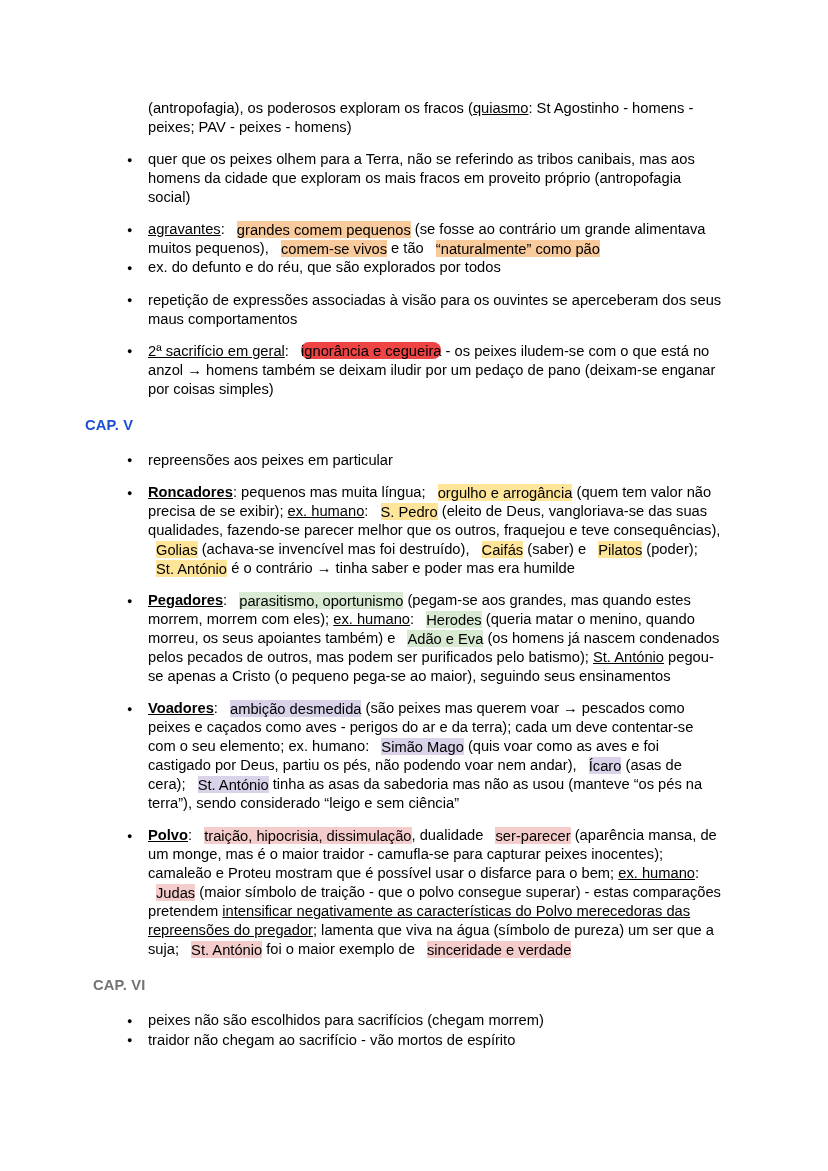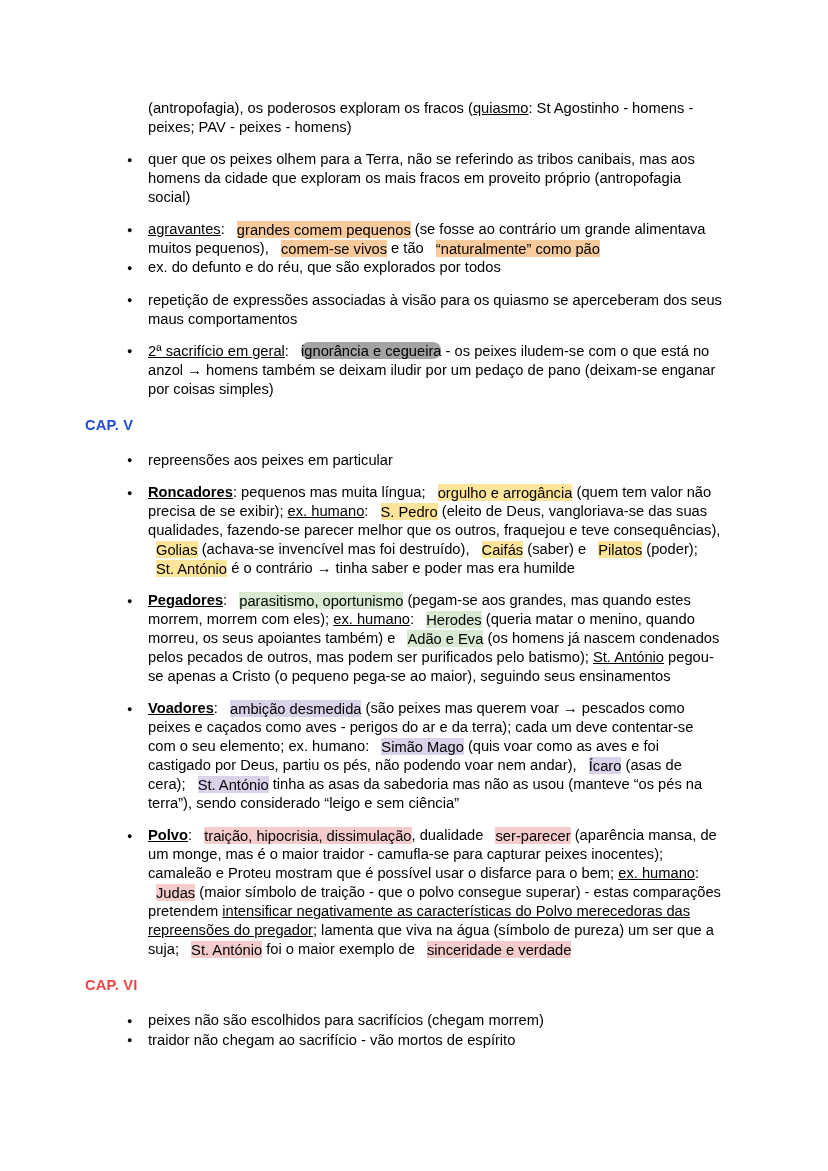--- a/index.html
+++ b/index.html
@@ -73,25 +73,25 @@
       <div class="block bullet">
         <span class="marker">●</span>
         <span class="text"><span class="u">agravantes</span><span>: </span><span class="hl" style="background-color: rgb(249, 203, 156);">grandes comem pequenos</span><span> (se fosse ao contrário um grande alimentava muitos pequenos), </span><span class="hl" style="background-color: rgb(249, 203, 156);">comem-se vivos</span><span> e tão </span><span class="hl" style="background-color: rgb(249, 203, 156);">“naturalmente” como pão</span></span>
       </div>
       <div class="block bullet tight">
         <span class="marker">●</span>
         <span class="text"><span>ex. do defunto e do réu, que são explorados por todos</span></span>
       </div>
       <div class="block bullet">
         <span class="marker">●</span>
-        <span class="text"><span>repetição de expressões associadas à visão para os quiasmo se aperceberam dos seus maus comportamentos</span></span>
+        <span class="text"><span>repetição de expressões associadas à visão para os ouvintes se aperceberam dos seus maus comportamentos</span></span>
       </div>
       <div class="block bullet">
         <span class="marker">●</span>
-        <span class="text"><span class="u">2ª sacrifício em geral</span><span>: </span><span class="hl" style="background-color: #a3a3a3; border-radius: 8px;">ignorância e cegueira</span><span> - os peixes iludem-se com o que está no anzol → homens também se deixam iludir por um pedaço de pano (deixam-se enganar por coisas simples)</span></span>
+        <span class="text"><span class="u">2ª sacrifício em geral</span><span>: </span><span class="hl" style="background-color: #ef4444; border-radius: 8px;">ignorância e cegueira</span><span> - os peixes iludem-se com o que está no anzol → homens também se deixam iludir por um pedaço de pano (deixam-se enganar por coisas simples)</span></span>
       </div>
       <div class="heading" style="color: #1d4ed8;">CAP. V</div>
       <div class="block bullet">
         <span class="marker">●</span>
         <span class="text"><span>repreensões aos peixes em particular</span></span>
       </div>
       <div class="block bullet">
         <span class="marker">●</span>
         <span class="text"><span class="b u">Roncadores</span><span>: pequenos mas muita língua; </span><span class="hl" style="background-color: rgb(255, 229, 153);">orgulho e arrogância</span><span> (quem tem valor não precisa de se exibir); </span><span class="u">ex. humano</span><span>: </span><span class="hl" style="background-color: rgb(255, 229, 153);">S. Pedro</span><span> (eleito de Deus, vangloriava-se das suas qualidades, fazendo-se parecer melhor que os outros, fraquejou e teve consequências), </span><span class="hl" style="background-color: rgb(255, 229, 153);">Golias</span><span> (achava-se invencível mas foi destruído), </span><span class="hl" style="background-color: rgb(255, 229, 153);">Caifás</span><span> (saber) e </span><span class="hl" style="background-color: rgb(255, 229, 153);">Pilatos</span><span> (poder); </span><span class="hl" style="background-color: rgb(255, 229, 153);">St. António</span><span> é o contrário → tinha saber e poder mas era humilde</span></span>
       </div>
@@ -100,21 +100,21 @@
         <span class="text"><span class="b u">Pegadores</span><span>: </span><span class="hl" style="background-color: rgb(217, 234, 211);">parasitismo, oportunismo</span><span> (pegam-se aos grandes, mas quando estes morrem, morrem com eles); </span><span class="u">ex. humano</span><span>: </span><span class="hl" style="background-color: rgb(217, 234, 211);">Herodes</span><span> (queria matar o menino, quando morreu, os seus apoiantes também) e </span><span class="hl" style="background-color: rgb(217, 234, 211);">Adão e Eva</span><span> (os homens já nascem condenados pelos pecados de outros, mas podem ser purificados pelo batismo); </span><span class="u">St. António</span><span> pegou-se apenas a Cristo (o pequeno pega-se ao maior), seguindo seus ensinamentos</span></span>
       </div>
       <div class="block bullet">
         <span class="marker">●</span>
         <span class="text"><span class="b u">Voadores</span><span>: </span><span class="hl" style="background-color: rgb(217, 210, 233);">ambição desmedida</span><span> (são peixes mas querem voar → pescados como peixes e caçados como aves - perigos do ar e da terra); cada um deve contentar-se com o seu elemento; ex. humano: </span><span class="hl" style="background-color: rgb(217, 210, 233);">Simão Mago</span><span> (quis voar como as aves e foi castigado por Deus, partiu os pés, não podendo voar nem andar), </span><span class="hl" style="background-color: rgb(217, 210, 233);">Ícaro</span><span> (asas de cera); </span><span class="hl" style="background-color: rgb(217, 210, 233);">St. António</span><span> tinha as asas da sabedoria mas não as usou (manteve “os pés na terra”), sendo considerado “leigo e sem ciência”</span></span>
       </div>
       <div class="block bullet">
         <span class="marker">●</span>
         <span class="text"><span class="b u">Polvo</span><span>: </span><span class="hl" style="background-color: rgb(244, 204, 204);">traição, hipocrisia, dissimulação</span><span>, dualidade </span><span class="hl" style="background-color: rgb(244, 204, 204);">ser-parecer</span><span> (aparência mansa, de um monge, mas é o maior traidor - camufla-se para capturar peixes inocentes); camaleão e Proteu mostram que é possível usar o disfarce para o bem; </span><span class="u">ex. humano</span><span>: </span><span class="hl" style="background-color: rgb(244, 204, 204);">Judas</span><span> (maior símbolo de traição - que o polvo consegue superar) - estas comparações pretendem </span><span class="u">intensificar negativamente as características do Polvo merecedoras das repreensões do pregador</span><span>; lamenta que viva na água (símbolo de pureza) um ser que a suja; </span><span class="hl" style="background-color: rgb(244, 204, 204);">St. António</span><span> foi o maior exemplo de </span><span class="hl" style="background-color: rgb(244, 204, 204);">sinceridade e verdade</span></span>
       </div>
-      <div class="heading" style="color: #ef4444;">CAP. VI</div>
+      <div class="heading" style="color: #737373; margin-left: 8px;">CAP. VI</div>
       <div class="block bullet">
         <span class="marker">●</span>
         <span class="text"><span>peixes não são escolhidos para sacrifícios (chegam morrem)</span></span>
       </div>
       <div class="block bullet tight">
         <span class="marker">●</span>
         <span class="text"><span>traidor não chegam ao sacrifício - vão mortos de espírito</span></span>
       </div>
     </div>
 </div>

